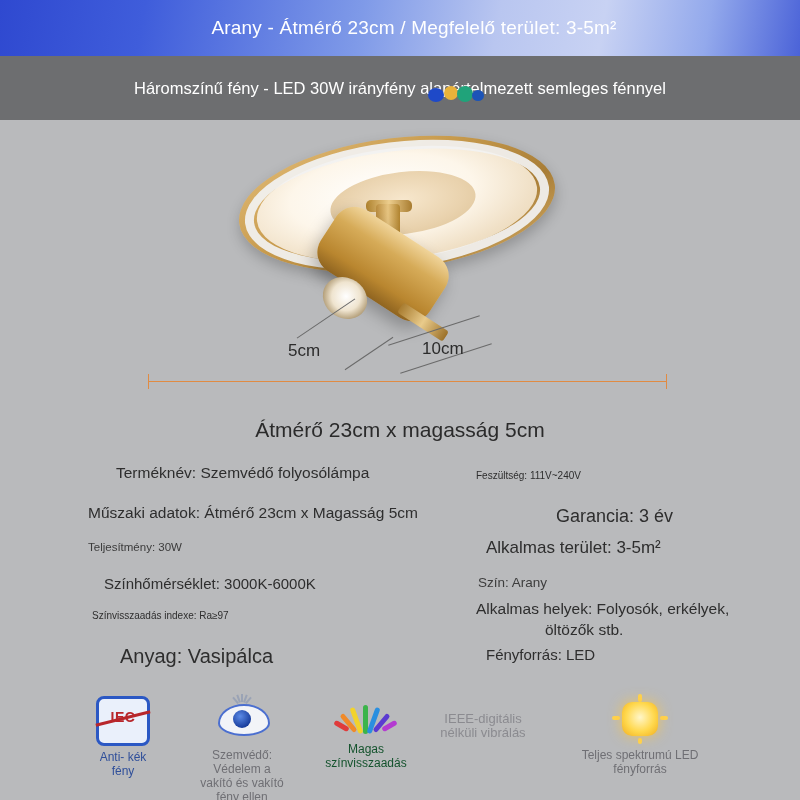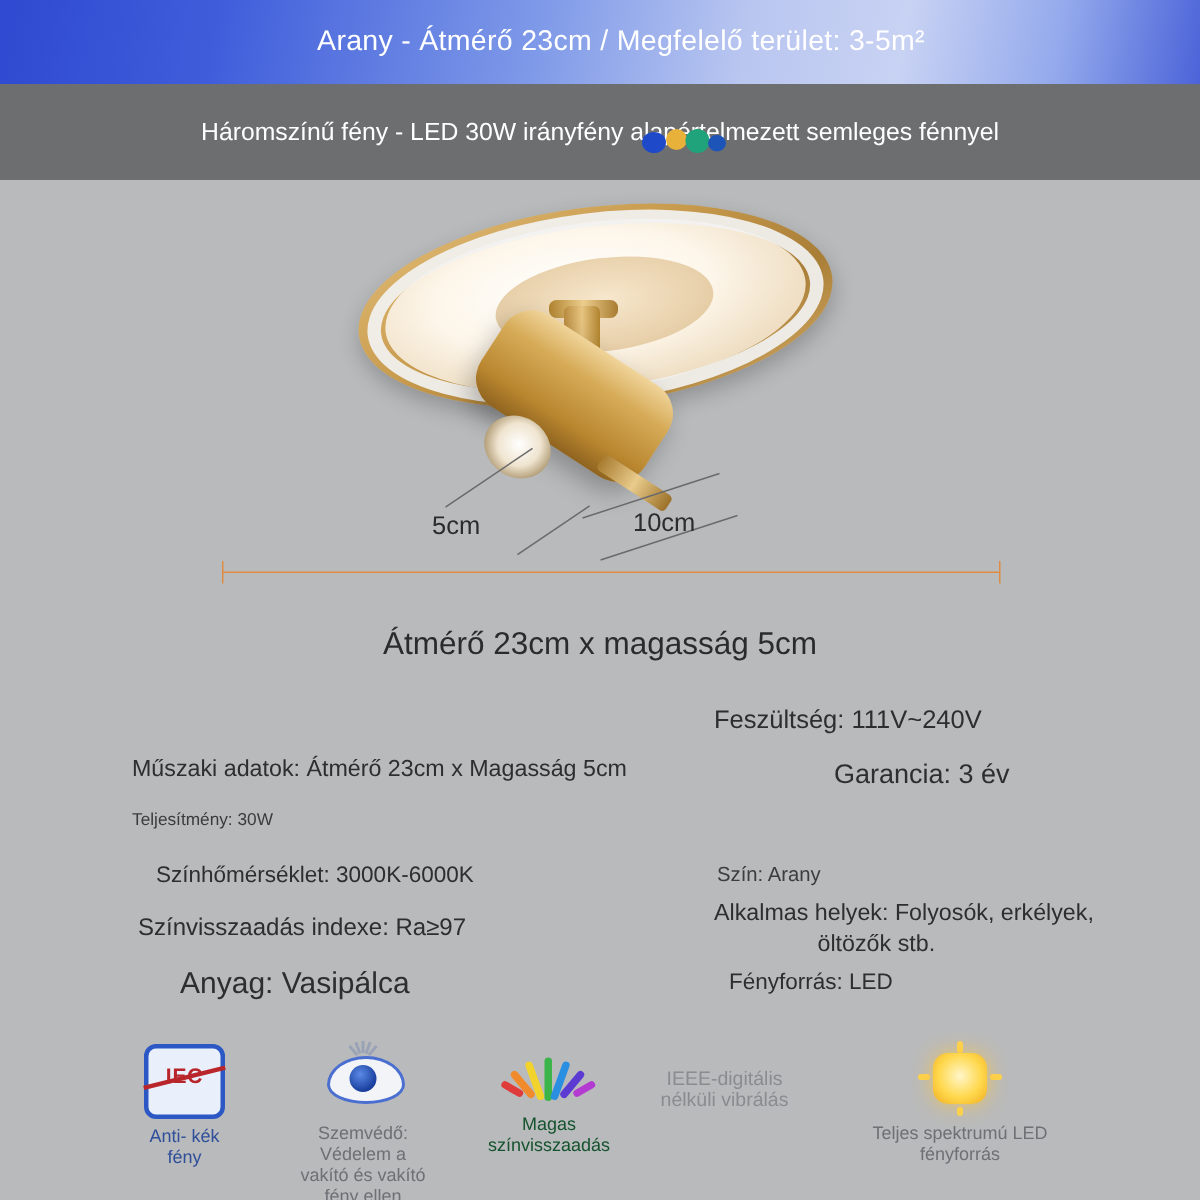--- a/index.html
+++ b/index.html
@@ -207,24 +207,24 @@
   
   .spec {
     position: absolute;
     color: #2e2e2e;
     white-space: nowrap;
   }
   .s-prodname   { left: 116px; top: 464px; font-size: 15.5px; }
   .s-tech       { left: 88px;  top: 504px; font-size: 15.5px; }
   .s-power      { left: 88px;  top: 541px; font-size: 11.5px; color:#3b3b3b; }
   .s-cct        { left: 104px; top: 575px; font-size: 15px; }
-  .s-cri        { left: 92px;  top: 610px; font-size: 16px; }
+  .s-cri        { left: 92px;  top: 610px; font-size: 10px; }
   .s-material   { left: 120px; top: 645px; font-size: 20px; }
 
-  .s-voltage    { left: 476px; top: 470px; font-size: 17px; }
+  .s-voltage    { left: 476px; top: 470px; font-size: 10px; }
   .s-warranty   { left: 556px; top: 506px; font-size: 18px; }
   .s-area       { left: 486px; top: 538px; font-size: 17px; }
   .s-color      { left: 478px; top: 575px; font-size: 13.5px; color: #3d3d3d; text-align: center; }
   .s-places     { left: 476px; top: 600px; font-size: 15.5px; }
   .s-places2    { left: 545px; top: 621px; font-size: 15.5px; }
   .s-source     { left: 486px; top: 646px; font-size: 15px; }
 
   
   .badges {
     position: absolute;
@@ -337,28 +337,30 @@
   <div class="dim-line dim-arrowline-d"></div>
 
   <div class="dim-label dim-5cm">5cm</div>
   <div class="dim-label dim-10cm">10cm</div>
 
   <div class="width-bar"></div>
   <div class="width-tick left"></div>
   <div class="width-tick right"></div>
   <div class="width-caption">Átmérő 23cm x magasság 5cm</div>
 
+  <div class="spec s-prodname">Terméknév: Szemvédő folyosólámpa</div>
   <div class="spec s-tech">Műszaki adatok: Átmérő 23cm x Magasság 5cm</div>
   <div class="spec s-power">Teljesítmény: 30W</div>
   <div class="spec s-cct">Színhőmérséklet: 3000K-6000K</div>
   <div class="spec s-cri">Színvisszaadás indexe: Ra≥97</div>
   <div class="spec s-material">Anyag: Vasipálca</div>
 
   <div class="spec s-voltage">Feszültség: 111V~240V</div>
   <div class="spec s-warranty">Garancia: 3 év</div>
+  <div class="spec s-area">Alkalmas terület: 3-5m²</div>
   <div class="spec s-color">Szín: Arany</div>
   <div class="spec s-places">Alkalmas helyek: Folyosók, erkélyek,</div>
   <div class="spec s-places2">öltözők stb.</div>
   <div class="spec s-source">Fényforrás: LED</div>
 
   <div class="badges">
 
     <div class="badge badge-iec">
       <div class="iec-box">
         <div class="iec-strike"></div>

